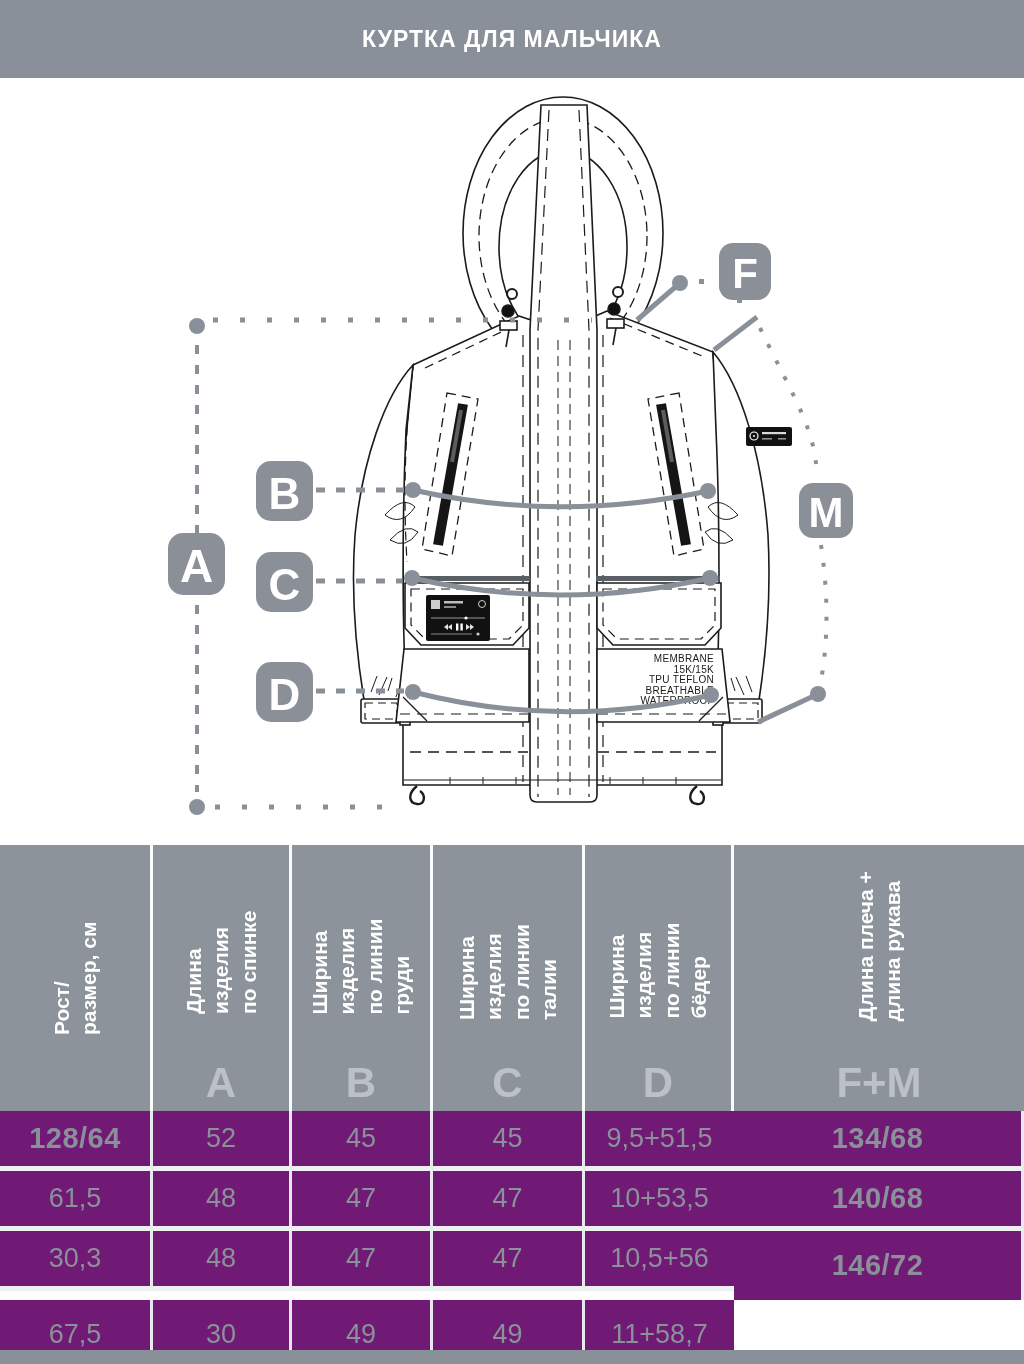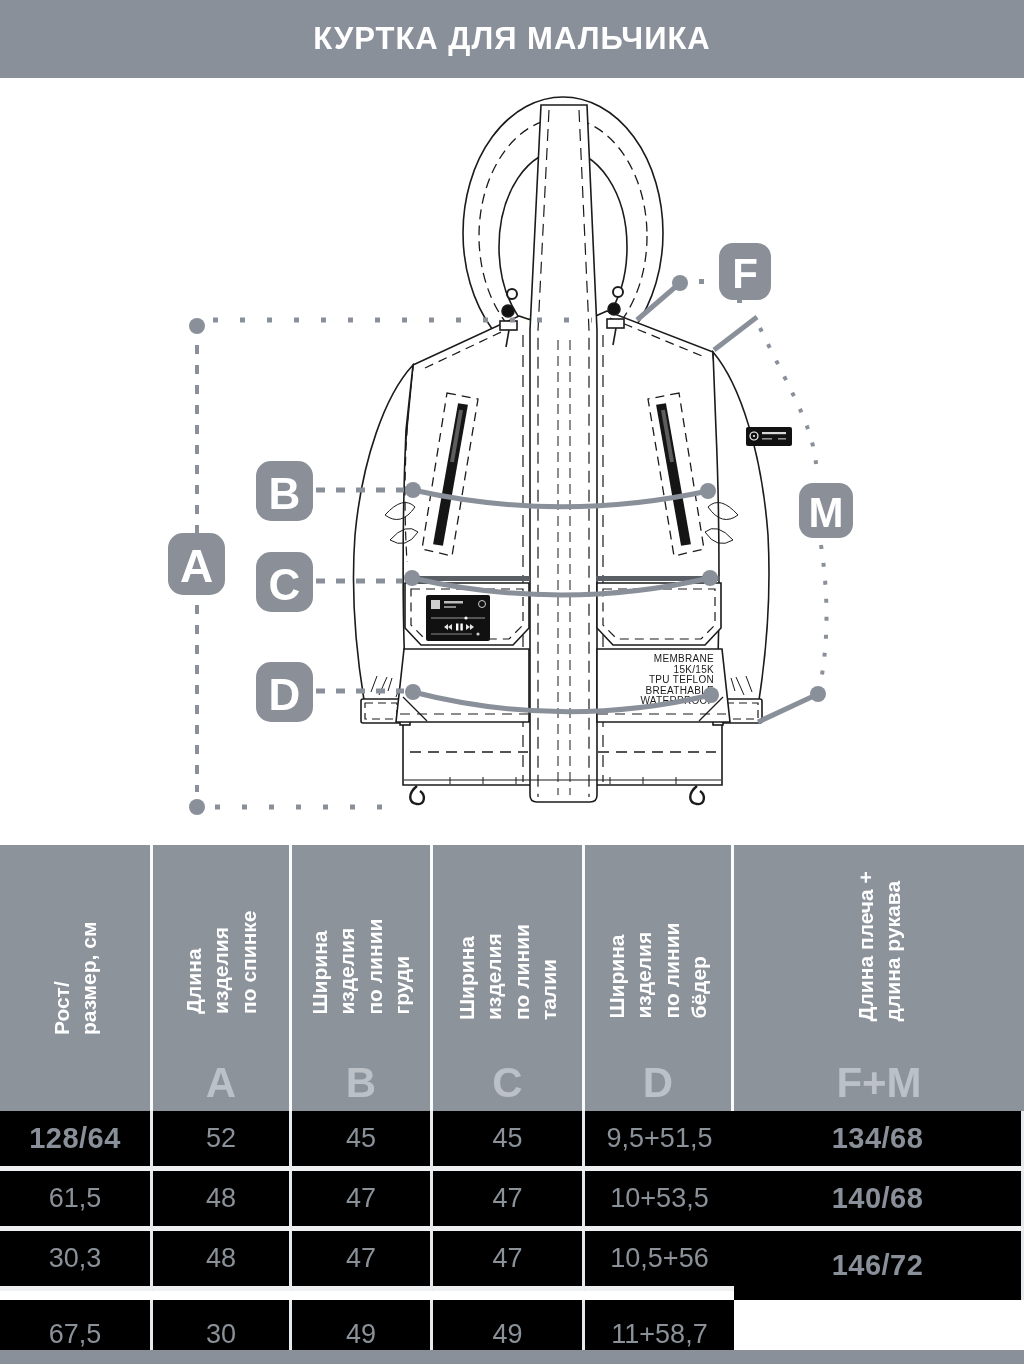--- a/index.html
+++ b/index.html
@@ -1,21 +1,21 @@
 <!DOCTYPE html>
 <html><head>
 <meta charset="utf-8">
 <style>
   html,body{margin:0;padding:0}
   body{width:1024px;height:1364px;position:relative;background:#fff;
        font-family:"Liberation Sans",sans-serif;overflow:hidden}
 
   .title-bar{position:absolute;left:0;top:0;width:1024px;height:78px;
              background:#8A9099;display:flex;align-items:center;justify-content:center}
-  .title-bar .t{color:#fff;font-size:31px;font-weight:bold;letter-spacing:1px}
+  .title-bar .t{color:#fff;font-size:23px;font-weight:bold;letter-spacing:1px}
 
   .diagram-wrap{position:absolute;left:0;top:78px;width:1024px;height:767px}
 
   .logo{position:absolute;left:23px;top:780px;width:160px}
   .logo-squares{display:flex;gap:2px;margin-left:29px}
   .sq{width:30px;height:31px;border-radius:6px;color:#fff;font-weight:bold;
       font-size:21px;font-style:italic;display:flex;align-items:center;justify-content:center}
   .sq.n{background:#29ABE2}
   .sq.s{background:#E2174B}
   .logo-name{font-size:21px;font-weight:bold;color:#7D838D;letter-spacing:1.5px;margin-top:4px}
@@ -24,21 +24,21 @@
               grid-template-columns:153px 139px 141px 152px 149px 290px}
   .th{background:#8D939B;height:266px;position:relative;border-right:3px solid #FAFBFC;box-sizing:border-box}
   .th.last{border-right:none}
   .rot-wrap{position:absolute;left:0;right:0;top:0;bottom:64px;
             display:flex;align-items:center;justify-content:center}
   .th.first .rot-wrap{bottom:0}
   .rot{transform:rotate(-90deg);white-space:pre-line;color:#fff;font-weight:bold;
        font-size:21px;line-height:1.3;text-align:left}
   .letter{position:absolute;bottom:4px;left:0;right:0;text-align:center;
           font-weight:bold;font-size:42px;color:#BCC1C7}
-  .td{background:#000000;height:60px;display:flex;align-items:center;justify-content:center;
+  .td{background:#701a75;height:60px;display:flex;align-items:center;justify-content:center;
       font-size:27px;color:#8B9199;border-right:3px solid #E7EAEC;
       border-bottom:5px solid #EEF0F2;box-sizing:border-box}
   .td.size{font-weight:bold;font-size:29px;color:#8A9099;letter-spacing:0.5px}
   .td.last{border-right:none}
   .td.rlast{border-bottom:none;height:69px}
 
   .bottom-bar{position:absolute;left:0;top:1350px;width:1024px;height:14px;background:#8A9099}
 </style>
 </head>
 <body>

